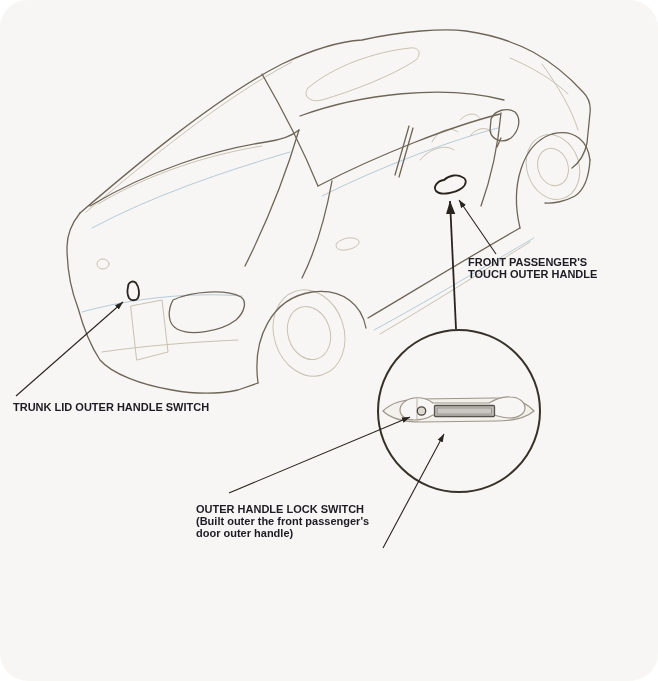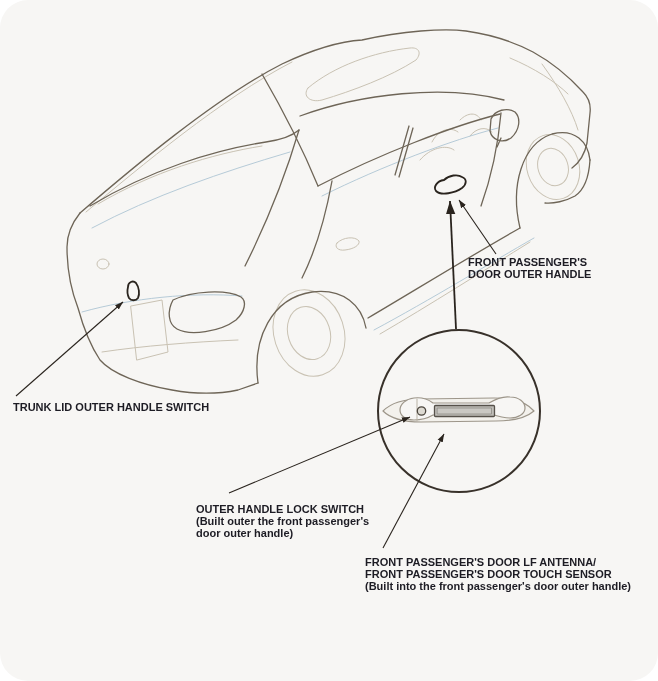--- a/index.html
+++ b/index.html
@@ -108,32 +108,27 @@
       <path d="M 16,396 L 123,302" stroke-width="1.1" marker-end="url(#arw)"></path>
       <path d="M 496,254 L 459,200" stroke-width="1.1" marker-end="url(#arw)"></path>
       <path d="M 456,329 L 450,201" stroke-width="1.8" marker-end="url(#arw)"></path>
       <path d="M 229,493 L 410,417" stroke-width="1.1" marker-end="url(#arw)"></path>
       <path d="M 383,548 L 444,434" stroke-width="1.1" marker-end="url(#arw)"></path>
     </g>
   </svg>
 
   <div class="lbl" style="left:468px; top:256px;">
     <div>FRONT PASSENGER'S</div>
-    <div>DOOR OUTER HANDLE</div>
+    <div>TOUCH OUTER HANDLE</div>
   </div>
 
   <div class="lbl" style="left:13px; top:401px;">
     <div>TRUNK LID OUTER HANDLE SWITCH</div>
   </div>
 
   <div class="lbl" style="left:196px; top:503px;">
     <div>OUTER HANDLE LOCK SWITCH</div>
     <div>(Built outer the front passenger's</div>
     <div>door outer handle)</div>
   </div>
 
-  <div class="lbl" style="left:365px; top:556px;">
-    <div>FRONT PASSENGER'S DOOR LF ANTENNA/</div>
-    <div>FRONT PASSENGER'S DOOR TOUCH SENSOR</div>
-    <div>(Built into the front passenger's door outer handle)</div>
-  </div>
 
 </div>
 
 </body></html>

